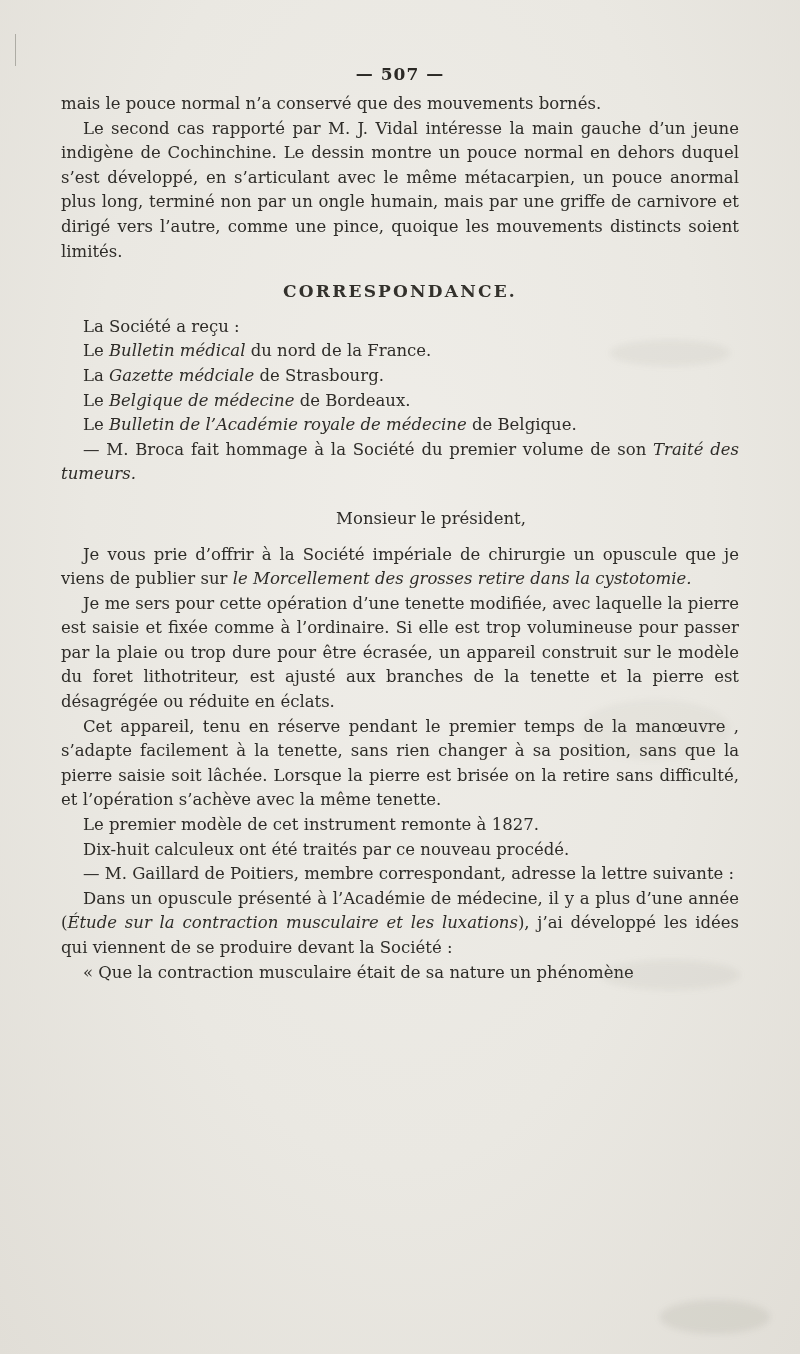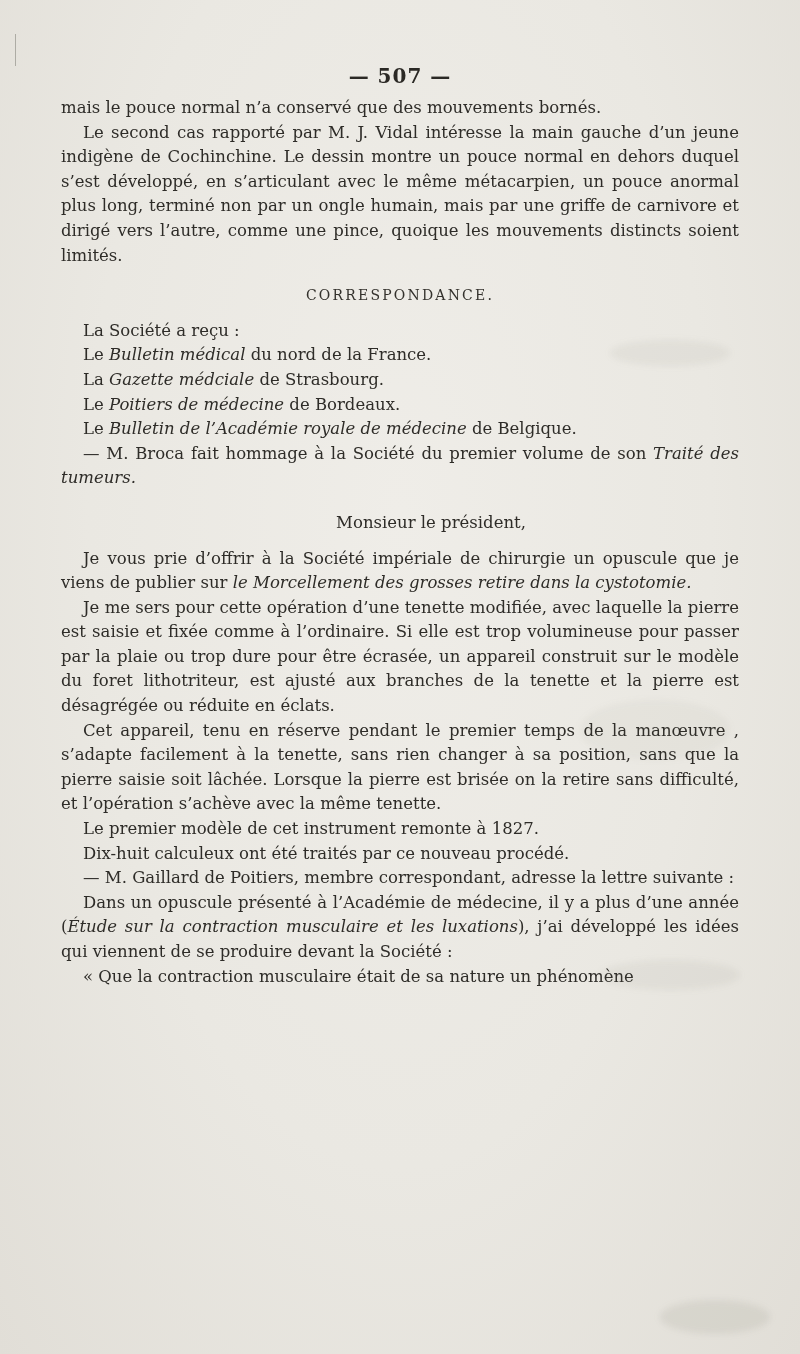--- a/index.html
+++ b/index.html
@@ -14,39 +14,39 @@
     width: 800px;
     height: 1354px;
     background: radial-gradient(ellipse at 50% 38%, #efede8 0%, #eae8e2 55%, #e1ded7 100%);
     font-family: "DejaVu Serif", "Liberation Serif", serif;
     color: #2e2c28;
     box-sizing: border-box;
   }
   .page-number {
     text-align: center;
     padding-top: 64px;
-    font-size: 20px;
+    font-size: 17px;
     font-weight: 700;
     letter-spacing: 1px;
     color: #2b2925;
   }
   .text-body {
     margin: 8px auto 0;
     width: 678px;
     font-size: 16.5px;
     line-height: 24.6px;
     text-align: justify;
   }
   .block { margin: 0; }
   .block.indent { text-indent: 22px; }
   .block.heading {
     text-align: center;
     text-indent: 0;
-    font-size: 14px;
-    font-weight: 400;
+    font-size: 17px;
+    font-weight: 700;
     letter-spacing: 2.2px;
     margin: 15px 0 11px 0;
     color: #33312c;
   }
   .block.salutation {
     margin: 20px 0 11px 0;
     padding-left: 62px;
     text-align: center;
     text-indent: 0;
   }
@@ -85,21 +85,21 @@
 
   <div class="page-number">— 507 —</div>
 
   <div class="text-body">
       <p class="block p"><span>mais le pouce normal n’a conservé que des mouvements bornés.</span></p>
       <p class="block p indent"><span>Le second cas rapporté par M. J. Vidal intéresse la main gauche d’un jeune indigène de Cochinchine. Le dessin montre un pouce normal en dehors duquel s’est développé, en s’articulant avec le même métacarpien, un pouce anormal plus long, terminé non par un ongle humain, mais par une griffe de carnivore et dirigé vers l’autre, comme une pince, quoique les mouvements distincts soient limités.</span></p>
       <p class="block heading"><span>CORRESPONDANCE.</span></p>
       <p class="block p indent"><span>La Société a reçu :</span></p>
       <p class="block p indent"><span>Le </span><span class="italic">Bulletin médical</span><span> du nord de la France.</span></p>
       <p class="block p indent"><span>La </span><span class="italic">Gazette médciale</span><span> de Strasbourg.</span></p>
-      <p class="block p indent"><span>Le </span><span class="italic">Poitiers de médecine</span><span> de Bordeaux.</span></p>
+      <p class="block p indent"><span>Le </span><span class="italic">Belgique de médecine</span><span> de Bordeaux.</span></p>
       <p class="block p indent"><span>Le </span><span class="italic">Bulletin de l’Académie royale de médecine</span><span> de Belgique.</span></p>
       <p class="block p indent"><span>— M. Broca fait hommage à la Société du premier volume de son </span><span class="italic">Traité des tumeurs.</span></p>
       <p class="block salutation"><span>Monsieur le président,</span></p>
       <p class="block p indent"><span>Je vous prie d’offrir à la Société impériale de chirurgie un opuscule que je viens de publier sur </span><span class="italic">le Morcellement des grosses retire dans la cystotomie.</span></p>
       <p class="block p indent"><span>Je me sers pour cette opération d’une tenette modifiée, avec laquelle la pierre est saisie et fixée comme à l’ordinaire. Si elle est trop volumineuse pour passer par la plaie ou trop dure pour être écrasée, un appareil construit sur le modèle du foret lithotriteur, est ajusté aux branches de la tenette et la pierre est désagrégée ou réduite en éclats.</span></p>
       <p class="block p indent"><span>Cet appareil, tenu en réserve pendant le premier temps de la manœuvre , s’adapte facilement à la tenette, sans rien changer à sa position, sans que la pierre saisie soit lâchée. Lorsque la pierre est brisée on la retire sans difficulté, et l’opération s’achève avec la même tenette.</span></p>
       <p class="block p indent"><span>Le premier modèle de cet instrument remonte à 1827.</span></p>
       <p class="block p indent"><span>Dix-huit calculeux ont été traités par ce nouveau procédé.</span></p>
       <p class="block p indent"><span>— M. Gaillard de Poitiers, membre correspondant, adresse la lettre suivante :</span></p>
       <p class="block p indent"><span>Dans un opuscule présenté à l’Académie de médecine, il y a plus d’une année (</span><span class="italic">Étude sur la contraction musculaire et les luxations</span><span>), j’ai développé les idées qui viennent de se produire devant la Société :</span></p>

